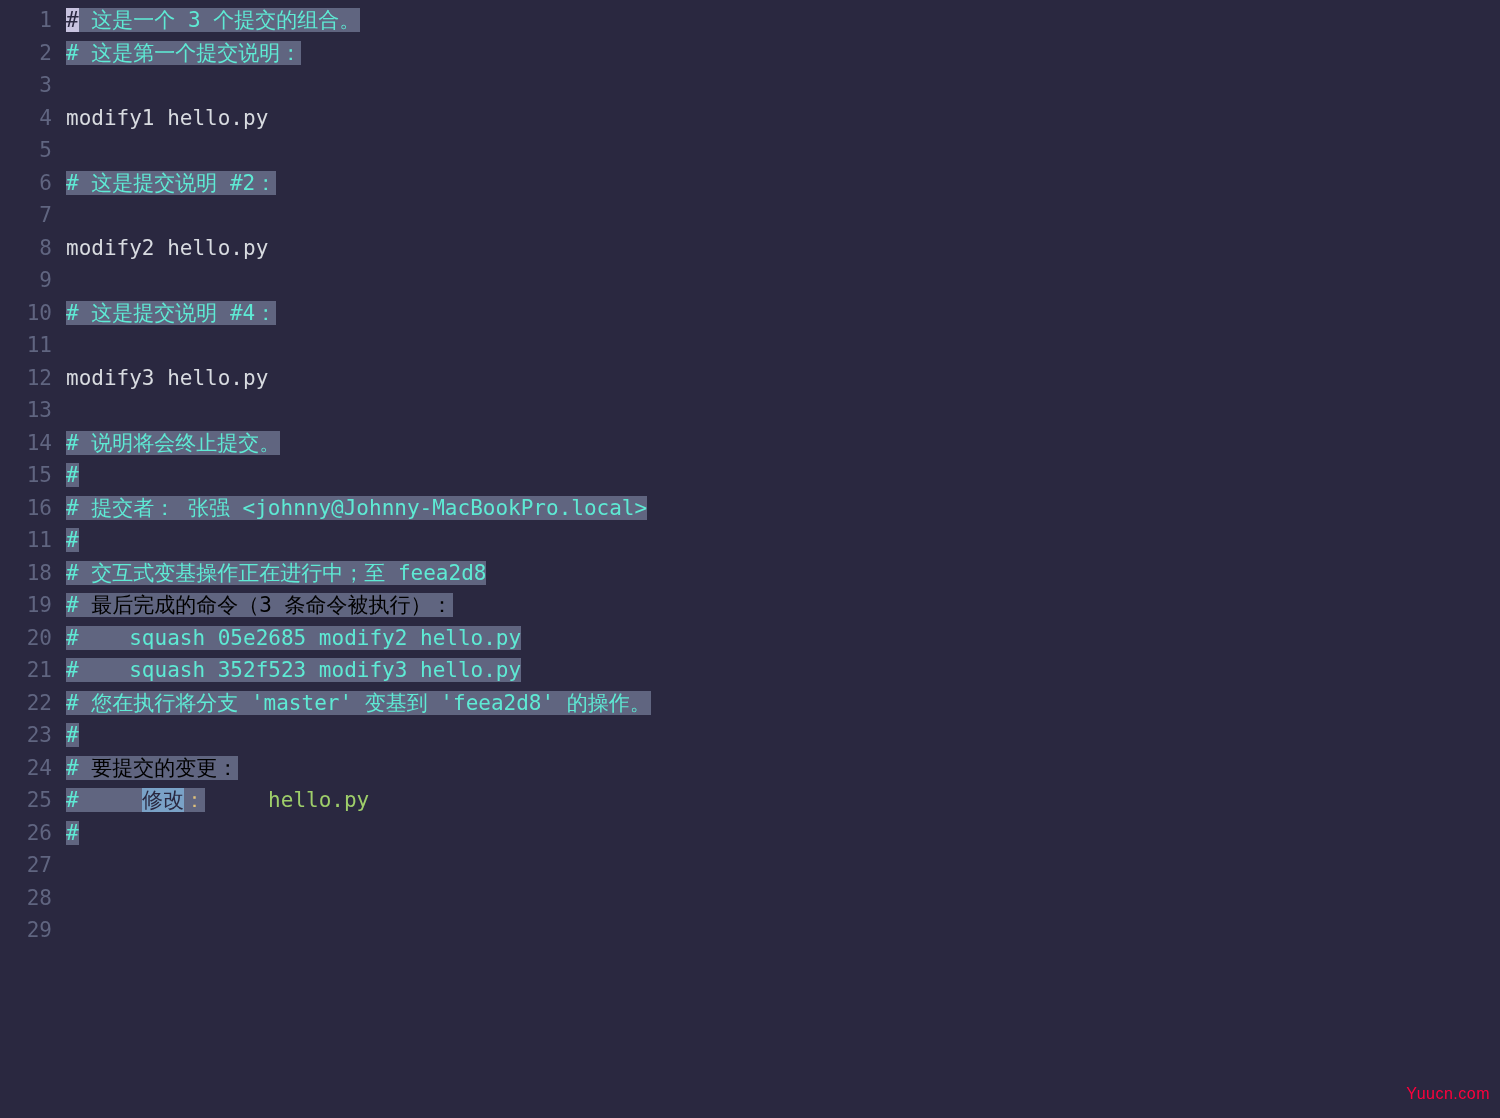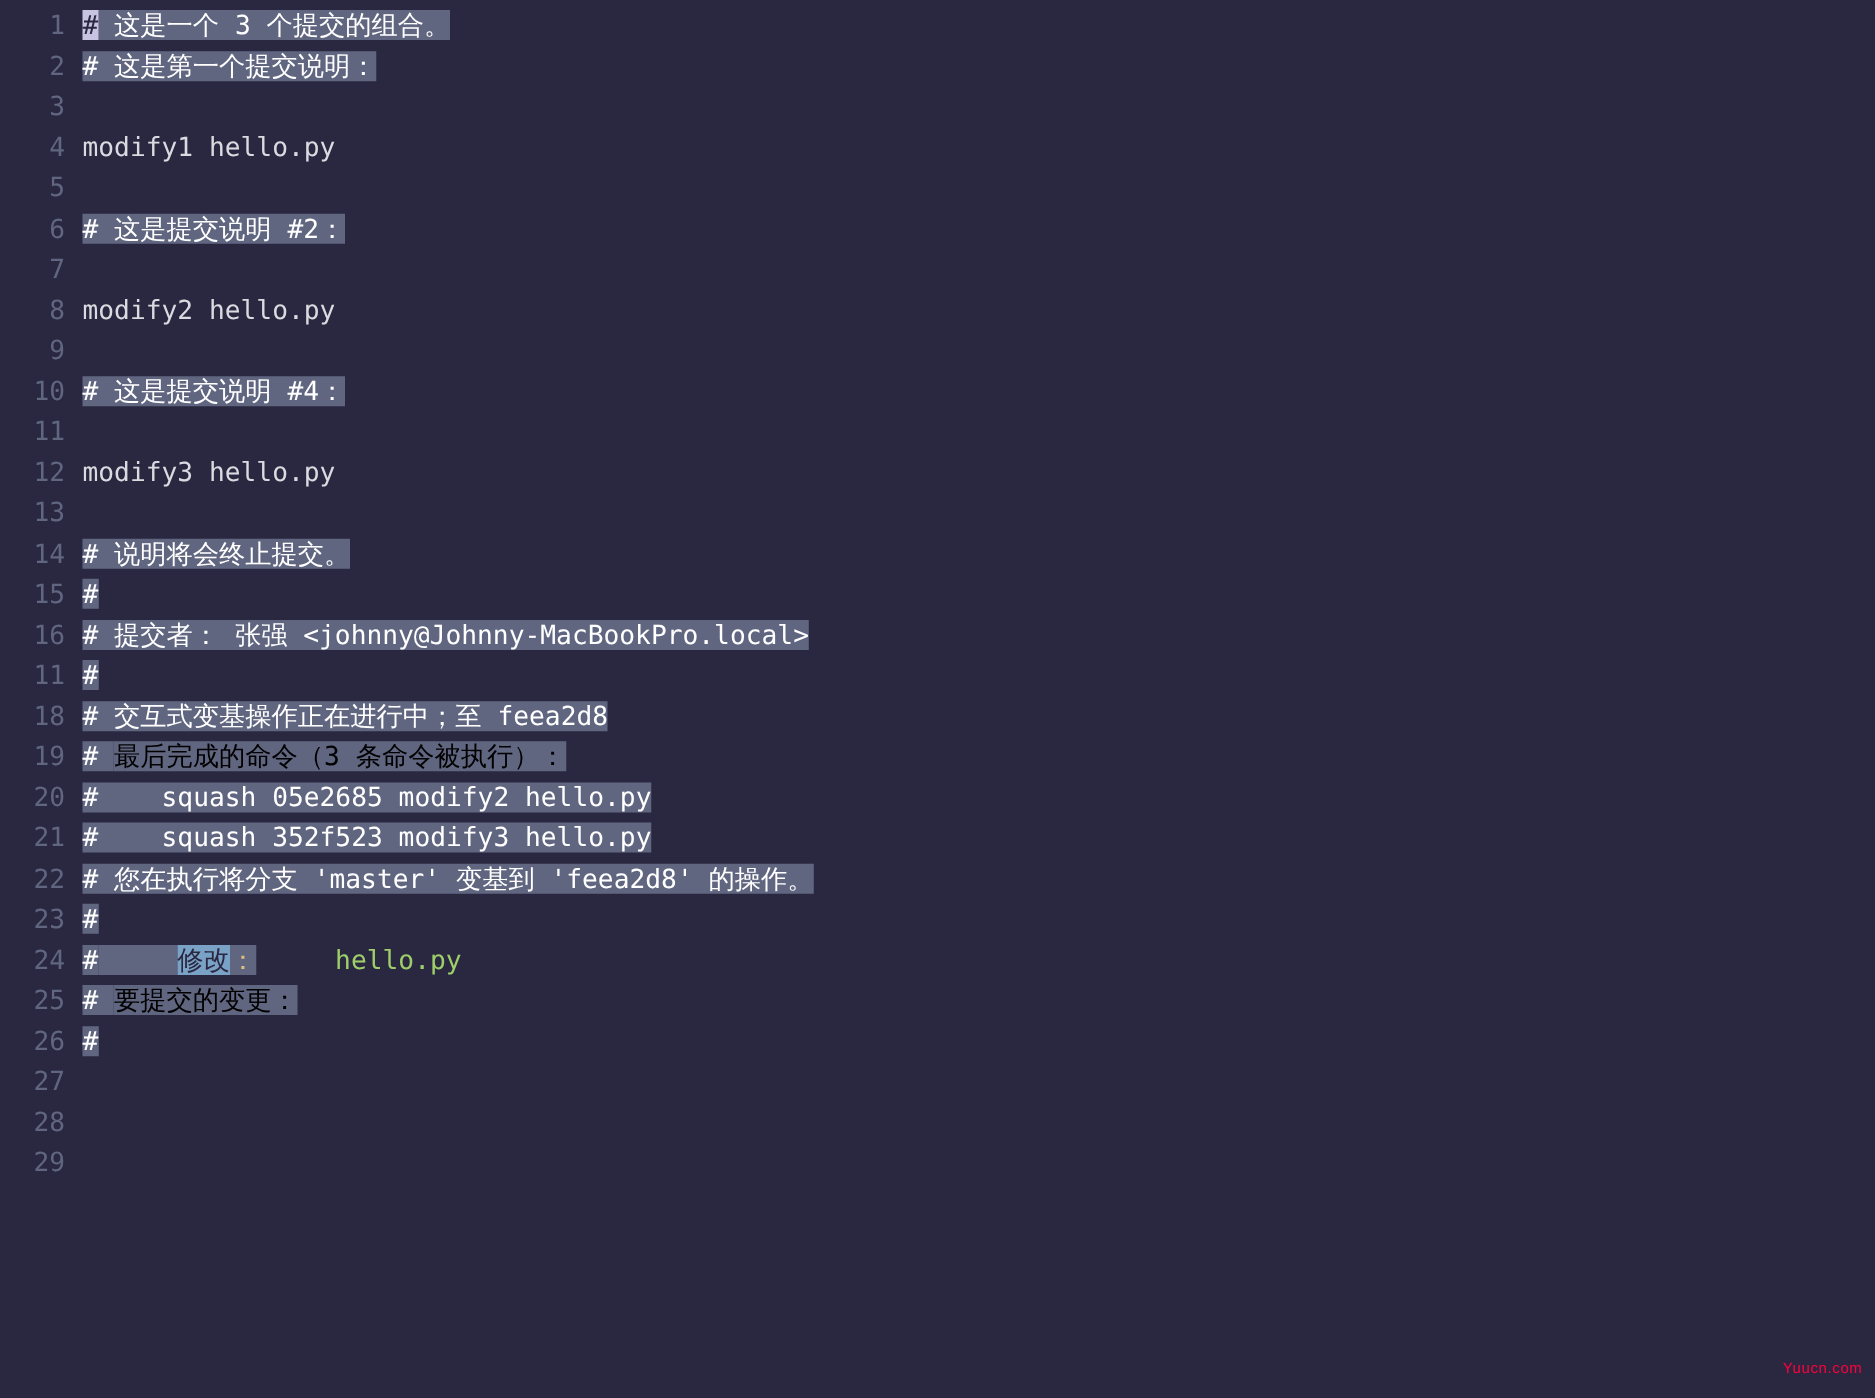--- a/index.html
+++ b/index.html
@@ -31,37 +31,37 @@
   }
   .code {
     padding-left: 6px;
   }
   .line {
     height: 32.5px;
     white-space: pre;
   }
   .hl {
     background: #606580;
-    color: #ffffff;
+    color: #5eead4;
   }
   .cursor {
     background: #c8c3e0;
     color: #2a2840;
   }
   .red { color: #000000; }
   .yellow { color: #e0c17a; }
   .green { color: #9ece6a; }
   .lightblue { background: #7aa2c7; color: #2a2840; }
   .watermark {
     position: absolute;
     right: 10px;
     bottom: 8px;
     color: #ff003c;
     font-family: Arial, sans-serif;
-    font-size: 12px;
+    font-size: 16px;
     letter-spacing: 0.5px;
     margin-top: 25px;
   }
 </style>
 </head>
 <body>
 
 <div class="editor">
   <div class="gutter">
       <div class="ln">1</div>
@@ -111,19 +111,19 @@
       <div class="line"><span class="hl"># 说明将会终止提交。</span></div>
       <div class="line"><span class="hl">#</span></div>
       <div class="line"><span class="hl"># 提交者： 张强 &lt;johnny@Johnny-MacBookPro.local&gt;</span></div>
       <div class="line"><span class="hl">#</span></div>
       <div class="line"><span class="hl"># 交互式变基操作正在进行中；至 feea2d8</span></div>
       <div class="line"><span class="hl"># </span><span class="hl red">最后完成的命令（3 条命令被执行）：</span></div>
       <div class="line"><span class="hl">#    squash 05e2685 modify2 hello.py</span></div>
       <div class="line"><span class="hl">#    squash 352f523 modify3 hello.py</span></div>
       <div class="line"><span class="hl"># 您在执行将分支 'master' 变基到 'feea2d8' 的操作。</span></div>
       <div class="line"><span class="hl">#</span></div>
+      <div class="line"><span class="hl"># </span><span class="hl red">要提交的变更：</span></div>
       <div class="line"><span class="hl">#</span><span class="hl">     </span><span class="lightblue">修改</span><span class="hl yellow">：</span><span class="">     </span><span class="green">hello.py</span></div>
-      <div class="line"><span class="hl"># </span><span class="hl red">要提交的变更：</span></div>
       <div class="line"><span class="hl">#</span></div>
     </div>
 </div>
 
 <div class="watermark">Yuucn.com</div>
 
 </body></html>

